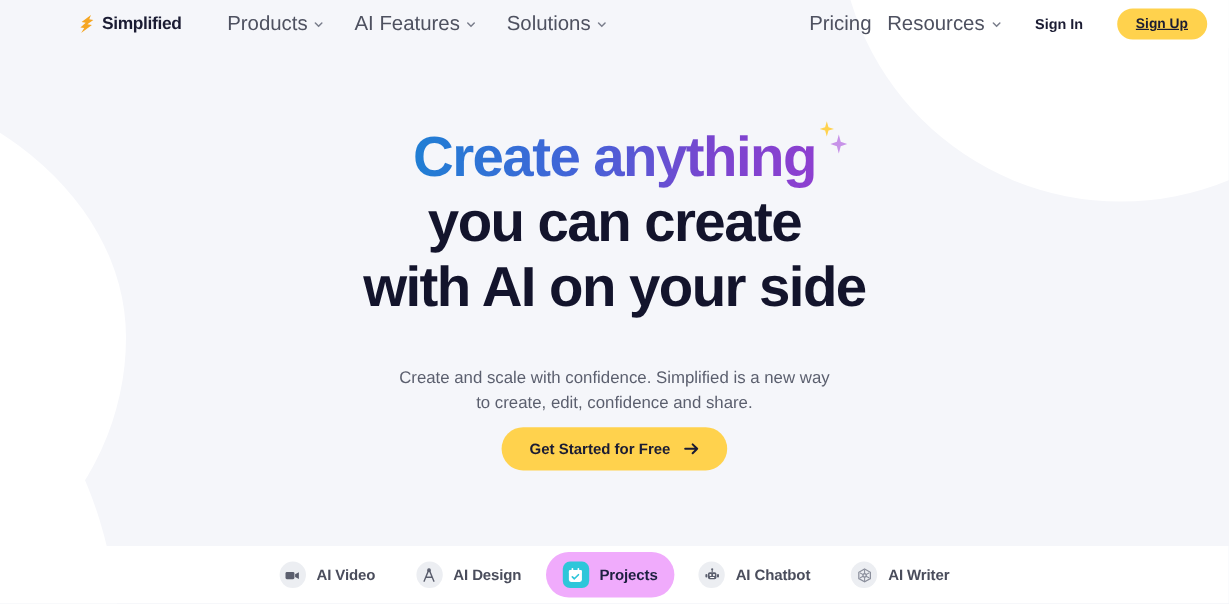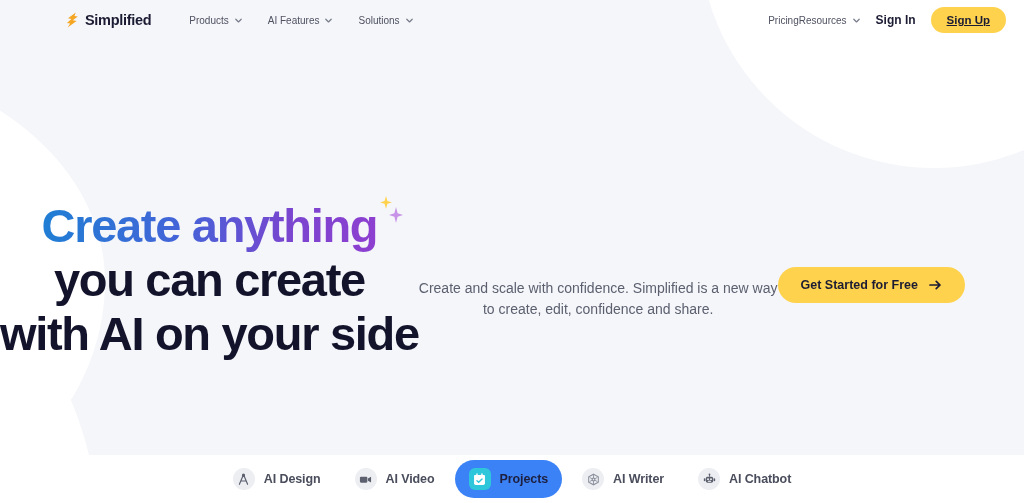--- a/index.html
+++ b/index.html
@@ -109,28 +109,29 @@
 
   .nav-left {
     display: flex;
     align-items: center;
     gap: 25px;
     margin-left: 38px;
   }
   .nav-right {
     display: flex;
     align-items: center;
+    gap: 13px;
     margin-left: auto;
   }
 
   .nav-item {
     display: flex;
     align-items: center;
     gap: 5px;
-    font-size: 10px;
+    font-size: 17px;
     color: #4e5160;
     cursor: pointer;
     white-space: nowrap;
   }
   .caret {
     width: 9px; height: 9px;
     display: inline-block;
     flex: 0 0 auto;
   }
 
@@ -159,21 +160,21 @@
     white-space: nowrap;
     text-decoration: underline;
   }
 
   
   .hero {
     position: absolute;
     top: 0; left: 0; right: 0;
     height: 455px;
     display: flex;
-    flex-direction: row;
+    flex-direction: column;
     align-items: center;
     justify-content: flex-start;
     padding-top: 104px;
     z-index: 10;
   }
 
   .headline {
     text-align: center;
     font-size: 47px;
     line-height: 54px;
@@ -240,21 +241,21 @@
   .tab {
     display: flex;
     align-items: center;
     gap: 9px;
     padding: 8px 14px;
     border-radius: 20px;
     cursor: pointer;
     white-space: nowrap;
   }
   .tab.active {
-    background: #3b82f6;
+    background: #f0abfc;
   }
   .tab-label {
     font-size: 12.5px;
     font-weight: bold;
     color: #4a4d5c;
     letter-spacing: -0.1px;
   }
   .tab.active .tab-label { color: #1e2040; }
 
   .tab-ico {
@@ -355,72 +356,72 @@
         <path d="M1 6 H11 M7.2 2.3 L11 6 L7.2 9.7" stroke="#1b1c33" stroke-width="1.7" fill="none" stroke-linecap="round" stroke-linejoin="round"></path>
       </svg>
     </button>
   </div>
 
   <div class="tabbar">
 
     <div class="tab">
       <span class="tab-ico">
         <svg width="13" height="13" viewBox="0 0 14 14">
-          <path d="M7 1.6 L11.4 12.2 M7 1.6 L2.6 12.2 M4.1 8.6 H9.9" stroke="#5b5f6e" stroke-width="1.25" fill="none" stroke-linecap="round"></path>
-          <circle cx="7" cy="2.3" r="1.15" fill="none" stroke="#5b5f6e" stroke-width="1.1"></circle>
+          <rect x="1" y="4" width="8" height="6.4" rx="1.2" fill="#5b5f6e"></rect>
+          <path d="M9.6 6.0 L13 4.1 V10.3 L9.6 8.4 Z" fill="#5b5f6e"></path>
         </svg>
       </span>
-      <span class="tab-label">AI Design</span>
+      <span class="tab-label">AI Video</span>
     </div>
 
     <div class="tab">
       <span class="tab-ico">
         <svg width="13" height="13" viewBox="0 0 14 14">
-          <rect x="1" y="4" width="8" height="6.4" rx="1.2" fill="#5b5f6e"></rect>
-          <path d="M9.6 6.0 L13 4.1 V10.3 L9.6 8.4 Z" fill="#5b5f6e"></path>
+          <path d="M7 1.6 L11.4 12.2 M7 1.6 L2.6 12.2 M4.1 8.6 H9.9" stroke="#5b5f6e" stroke-width="1.25" fill="none" stroke-linecap="round"></path>
+          <circle cx="7" cy="2.3" r="1.15" fill="none" stroke="#5b5f6e" stroke-width="1.1"></circle>
         </svg>
       </span>
-      <span class="tab-label">AI Video</span>
+      <span class="tab-label">AI Design</span>
     </div>
 
     <div class="tab active">
       <span class="tab-ico">
         <svg width="15" height="15" viewBox="0 0 16 16">
           <rect x="2.2" y="3.2" width="11.6" height="10.6" rx="1.9" fill="#ffffff"></rect>
           <rect x="2.2" y="3.2" width="11.6" height="2.6" rx="1.3" fill="#ffffff"></rect>
           <rect x="4.6" y="1.4" width="1.5" height="3" rx="0.75" fill="#ffffff"></rect>
           <rect x="9.9" y="1.4" width="1.5" height="3" rx="0.75" fill="#ffffff"></rect>
           <path d="M5.3 9.3 L7.1 11.0 L10.7 7.4" stroke="#2ec6da" stroke-width="1.5" fill="none" stroke-linecap="round" stroke-linejoin="round"></path>
         </svg>
       </span>
       <span class="tab-label">Projects</span>
     </div>
 
-
-    <div class="tab">
-      <span class="tab-ico">
-        <svg width="13" height="13" viewBox="0 0 14 14">
-          <path d="M7 1.3 L12.2 4.2 V9.8 L7 12.7 L1.8 9.8 V4.2 Z" fill="none" stroke="#8b8f9c" stroke-width="1.1"></path>
-          <circle cx="7" cy="7" r="1.5" fill="none" stroke="#8b8f9c" stroke-width="1.1"></circle>
-          <path d="M7 2.2 V5.5 M7 8.5 V11.8 M3.1 4.9 L5.7 6.3 M8.3 7.7 L10.9 9.1 M10.9 4.9 L8.3 6.3 M5.7 7.7 L3.1 9.1" stroke="#8b8f9c" stroke-width="0.95" stroke-linecap="round"></path>
-        </svg>
-      </span>
-      <span class="tab-label">AI Writer</span>
-    </div>
 
     <div class="tab">
       <span class="tab-ico">
         <svg width="13" height="13" viewBox="0 0 14 14">
           <rect x="3.2" y="4.1" width="7.6" height="6.4" rx="1.6" fill="#5b5f6e"></rect>
           <rect x="6.5" y="1.6" width="1.0" height="2.4" fill="#5b5f6e"></rect>
           <circle cx="7" cy="1.5" r="0.95" fill="#5b5f6e"></circle>
           <rect x="0.9" y="5.7" width="1.8" height="3.2" rx="0.85" fill="#5b5f6e"></rect>
           <rect x="11.3" y="5.7" width="1.8" height="3.2" rx="0.85" fill="#5b5f6e"></rect>
           <circle cx="5.4" cy="6.6" r="0.95" fill="#ffffff"></circle>
           <circle cx="8.6" cy="6.6" r="0.95" fill="#ffffff"></circle>
           <rect x="5.1" y="8.4" width="3.8" height="0.95" rx="0.45" fill="#ffffff"></rect>
         </svg>
       </span>
       <span class="tab-label">AI Chatbot</span>
     </div>
 
+    <div class="tab">
+      <span class="tab-ico">
+        <svg width="13" height="13" viewBox="0 0 14 14">
+          <path d="M7 1.3 L12.2 4.2 V9.8 L7 12.7 L1.8 9.8 V4.2 Z" fill="none" stroke="#8b8f9c" stroke-width="1.1"></path>
+          <circle cx="7" cy="7" r="1.5" fill="none" stroke="#8b8f9c" stroke-width="1.1"></circle>
+          <path d="M7 2.2 V5.5 M7 8.5 V11.8 M3.1 4.9 L5.7 6.3 M8.3 7.7 L10.9 9.1 M10.9 4.9 L8.3 6.3 M5.7 7.7 L3.1 9.1" stroke="#8b8f9c" stroke-width="0.95" stroke-linecap="round"></path>
+        </svg>
+      </span>
+      <span class="tab-label">AI Writer</span>
+    </div>
+
   </div>
 </div>
 
 </body></html>

